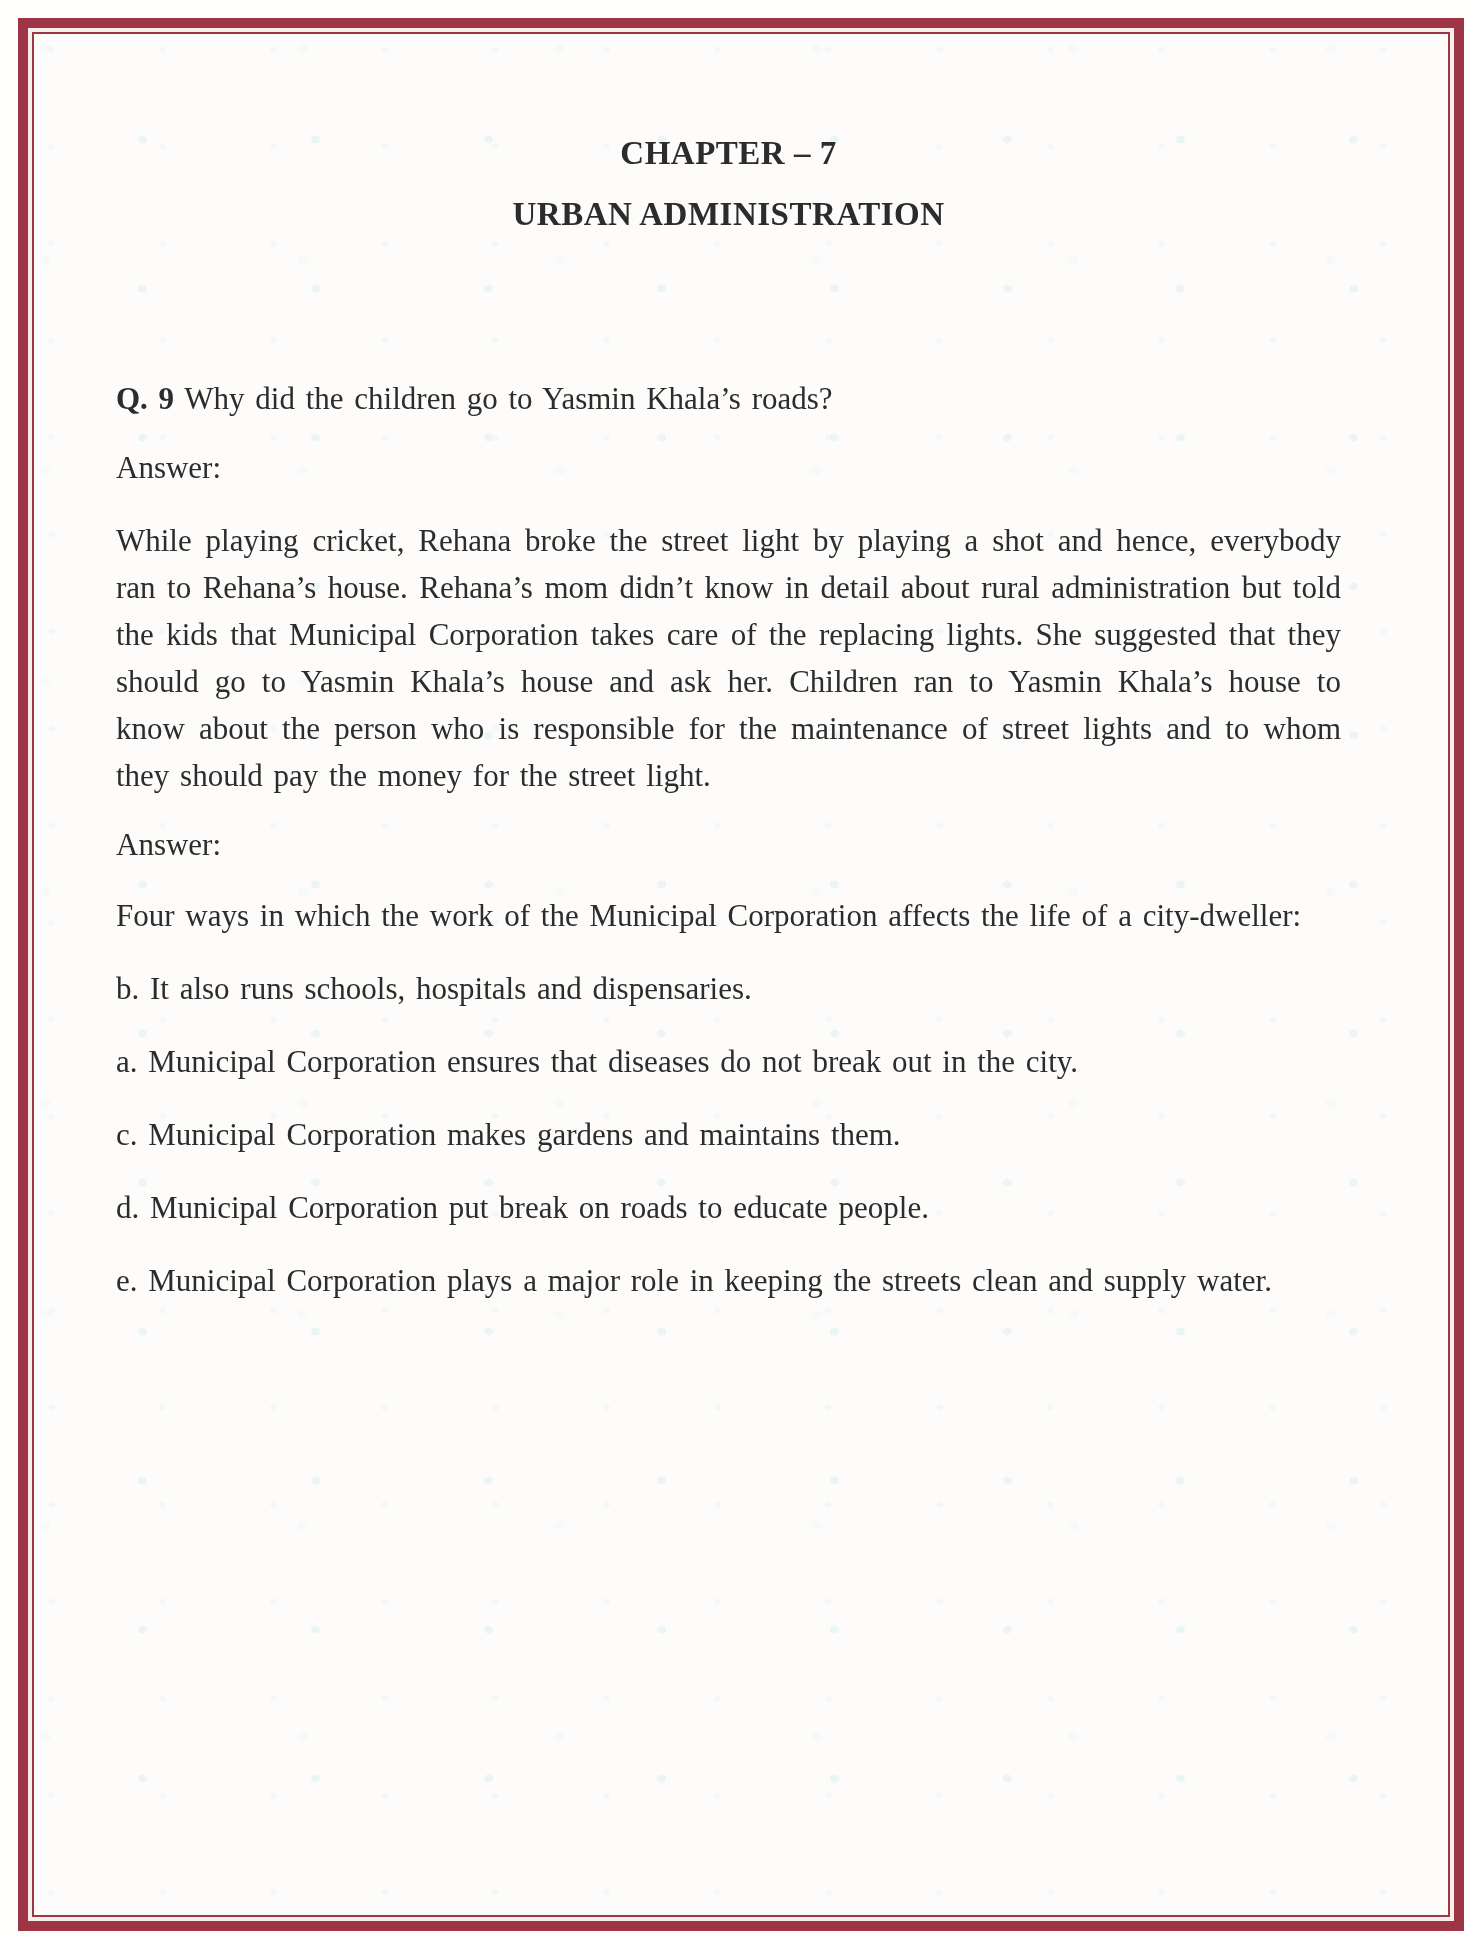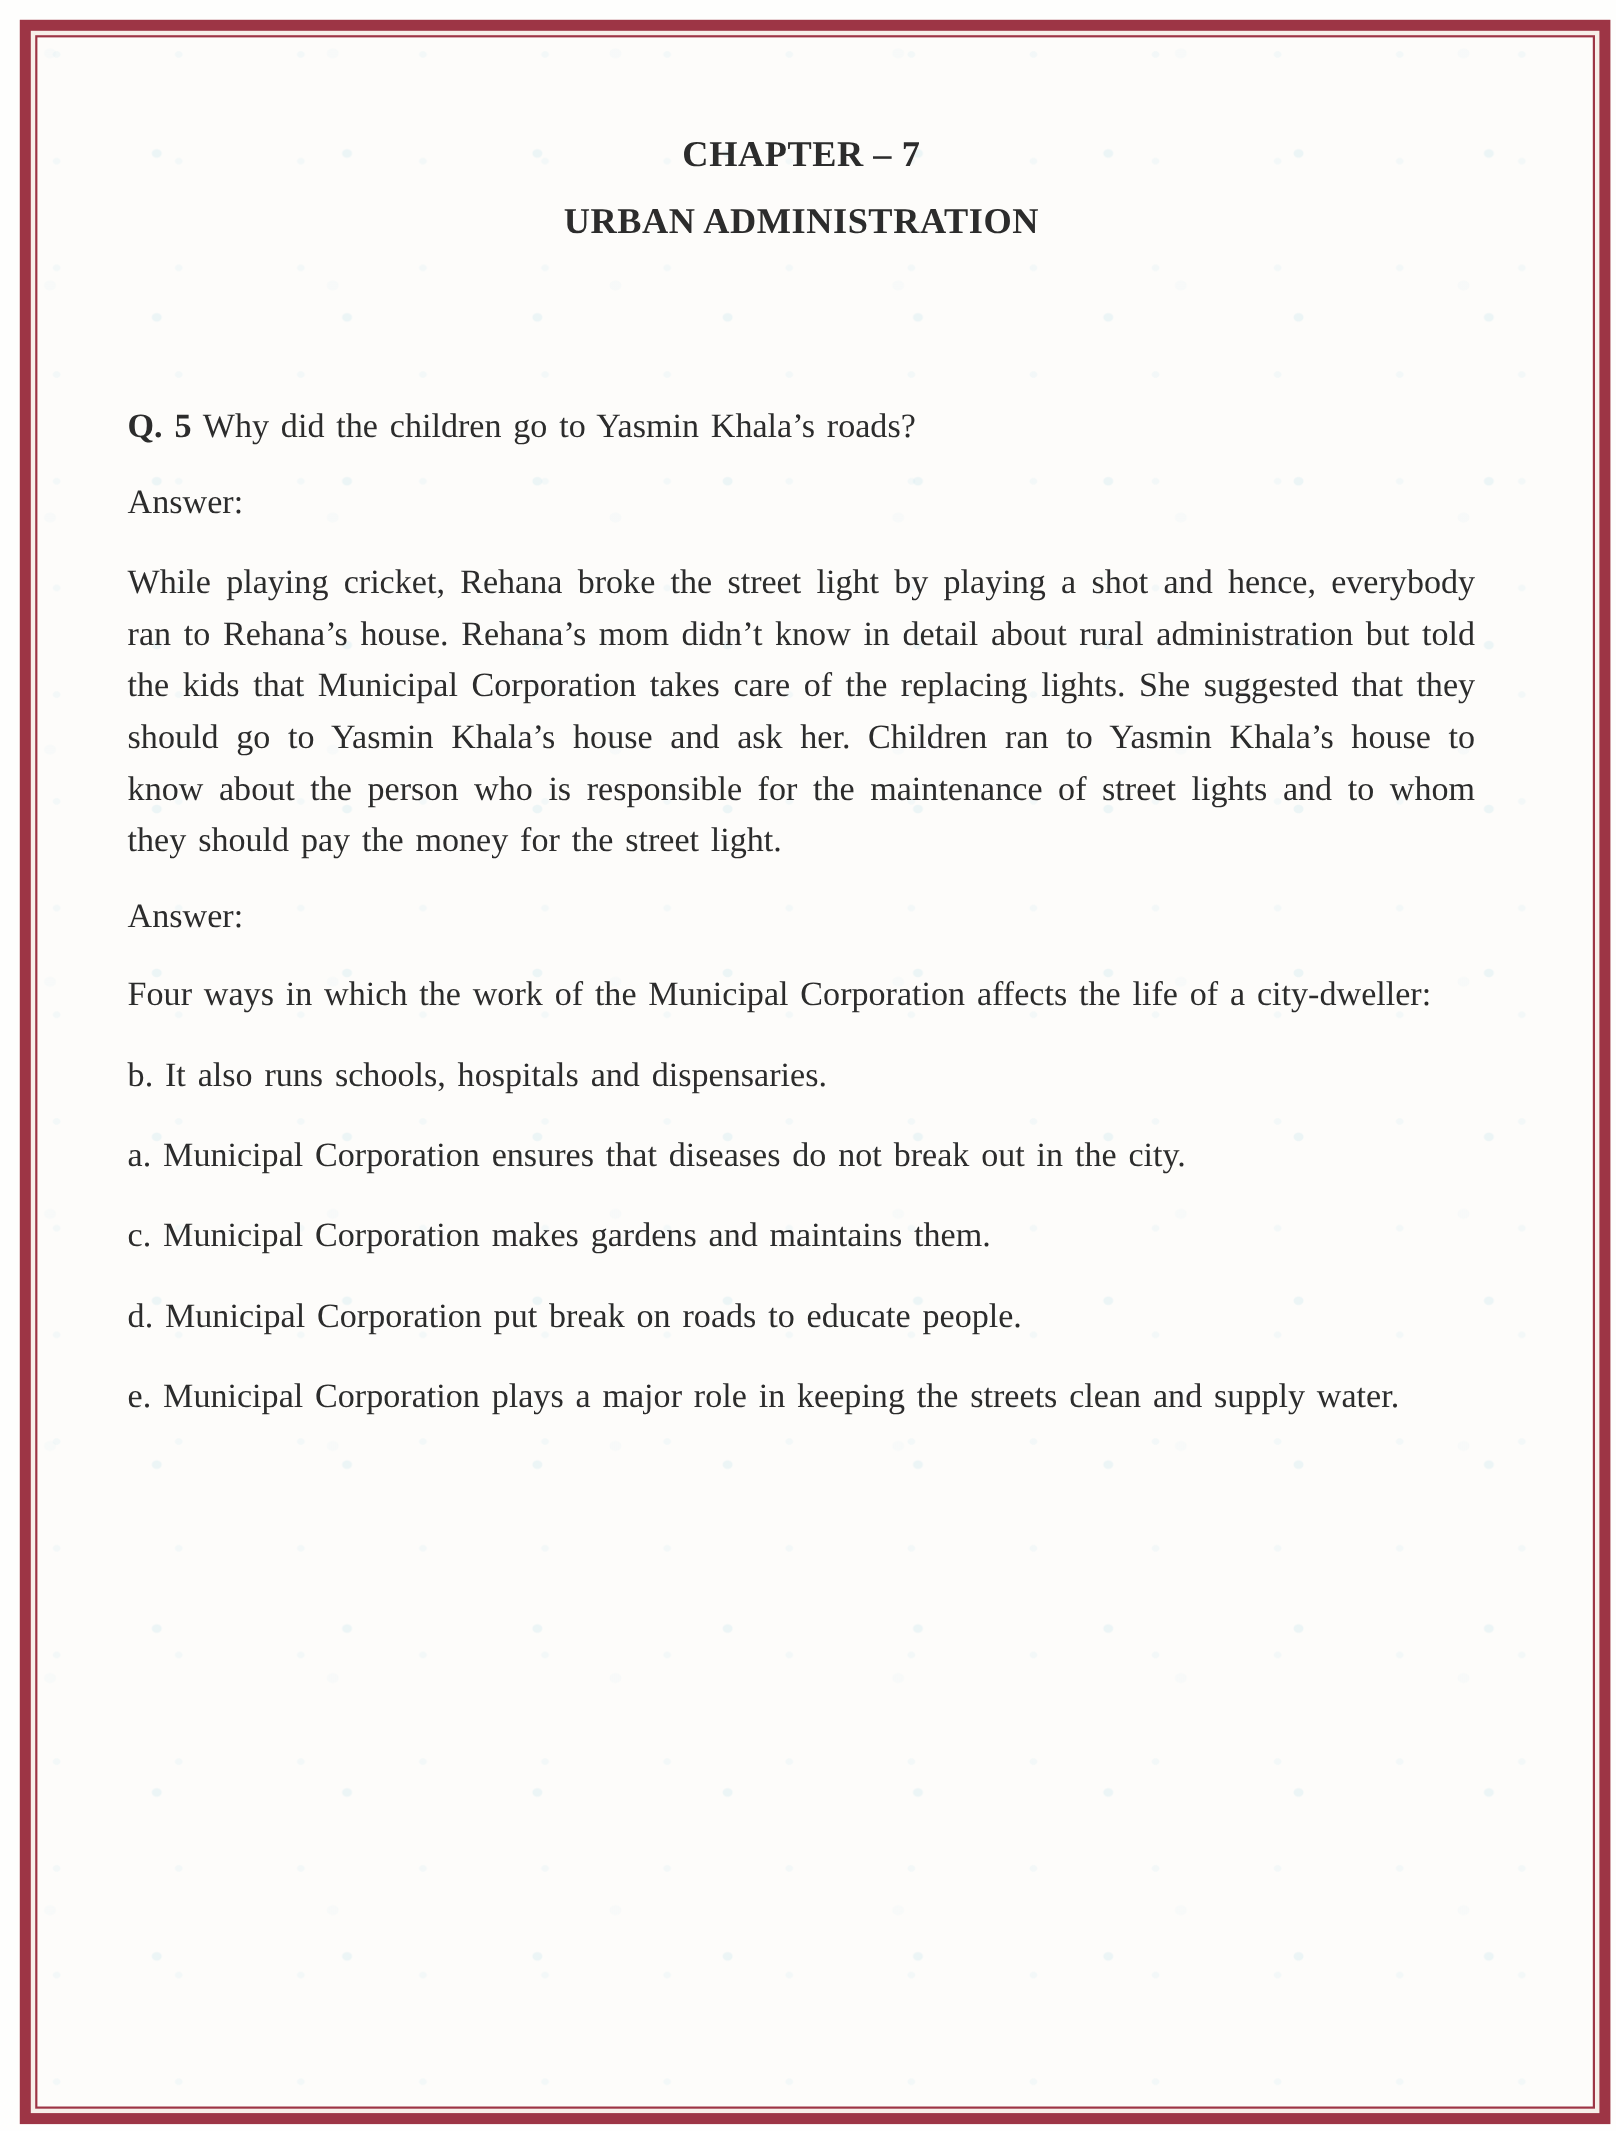--- a/index.html
+++ b/index.html
@@ -34,21 +34,21 @@
     background-image:
       radial-gradient(rgba(170,215,228,0.20) 4px, rgba(170,215,228,0) 5px),
       radial-gradient(rgba(178,220,232,0.13) 3px, rgba(178,220,232,0) 4px),
       radial-gradient(rgba(200,228,236,0.10) 5px, rgba(200,228,236,0) 6px);
     background-size:173px 149px, 111px 97px, 257px 211px;
     background-position:22px 31px, 73px 64px, 140px 120px;
     padding:82px 107px 0 82px;
     overflow:hidden;
   }
   .chapter-title, .chapter-subtitle{
-    margin:4px;
+    margin:16px;
     text-align:center;
     font-size:33px;
     line-height:42px;
     font-weight:bold;
     letter-spacing:0.5px;
   }
   .chapter-subtitle{margin-top:19px;}
   .body-text{
     font-size:31px;
     line-height:47px;
@@ -76,21 +76,21 @@
 <body>
 
 <div class="page">
   <div class="frame-outer">
     <div class="frame-inner">
 
       <h1 class="chapter-title">CHAPTER – 7</h1>
       <h2 class="chapter-subtitle">URBAN ADMINISTRATION</h2>
 
       <section>
-        <p class="body-text question-1"><span class="q-label">Q. 5</span> <span>Why did the children go to Yasmin Khala’s roads?</span></p>
+        <p class="body-text question-1"><span class="q-label">Q. 9</span> <span>Why did the children go to Yasmin Khala’s roads?</span></p>
         <p class="body-text answer-label">Answer:</p>
         <p class="body-text answer-para justify">While playing cricket, Rehana broke the street light by playing a shot and hence, everybody ran to Rehana’s house. Rehana’s mom didn’t know in detail about rural administration but told the kids that Municipal Corporation takes care of the replacing lights. She suggested that they should go to Yasmin Khala’s house and ask her. Children ran to Yasmin Khala’s house to know about the person who is responsible for the maintenance of street lights and to whom they should pay the money for the street light.</p>
       </section>
 
       <section>
         <p class="body-text answer-label">Answer:</p>
         <p class="body-text answer-intro">Four ways in which the work of the Municipal Corporation affects the life of a city-dweller:</p>
         <ul class="answer-list">
           <li class="body-text answer-item">b. It also runs schools, hospitals and dispensaries.</li>
           <li class="body-text answer-item">a. Municipal Corporation ensures that diseases do not break out in the city.</li>

